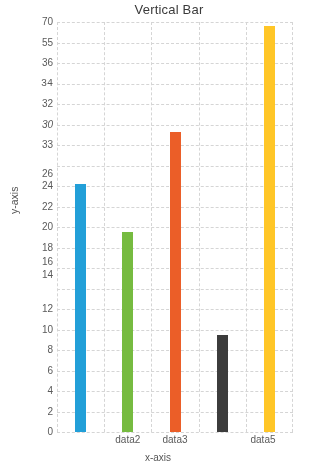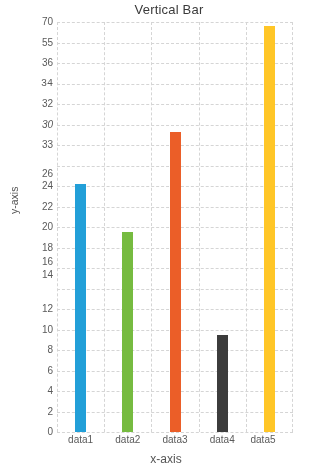--- a/index.html
+++ b/index.html
@@ -44,25 +44,25 @@
     font-size: 10.5px;
     color: #555555;
     transform: rotate(-90deg);
     transform-origin: left top;
     white-space: nowrap;
   }
 
   
   #x-axis-label {
     position: absolute;
-    left: 16px;
+    left: 8px;
     top: 452px;
     width: 300px;
     text-align: center;
-    font-size: 12px;
+    font-size: 10px;
     color: #555555;
     white-space: nowrap;
   }
 
   
   #plot-area {
     position: absolute;
     left: 57px;
     top: 22px;
     width: 236px;
@@ -192,22 +192,20 @@
       <div class="grid-v" style="left: 188.8px;"></div>
       <div class="grid-v" style="left: 235px;"></div>
       <div class="bar" title="data1: 24.2" style="left: 18.1px; height: 248.05px; background: rgb(34, 159, 216);"></div>
       <div class="bar" title="data2: 19.5" style="left: 65.3px; height: 199.875px; background: rgb(118, 187, 64);"></div>
       <div class="bar" title="data3: 29.3" style="left: 112.5px; height: 300.325px; background: rgb(235, 94, 40);"></div>
       <div class="bar" title="data4: 9.5" style="left: 159.7px; height: 97.375px; background: rgb(60, 60, 60);"></div>
       <div class="bar" title="data5: 39.6" style="left: 206.9px; height: 405.9px; background: rgb(255, 198, 39);"></div>
     </div>
 
   <div id="x-ticks">
-      <div class="x-tick" style="left: 23.6px;">data1</div>
       <div class="x-tick" style="left: 70.8px;">data2</div>
       <div class="x-tick" style="left: 118px;">data3</div>
-      <div class="x-tick" style="left: 165.2px;">data4</div>
       <div class="x-tick" style="left: 206px;">data5</div>
     </div>
 
   <div id="x-axis-label">x-axis</div>
 
 </div>
 
 </body></html>

